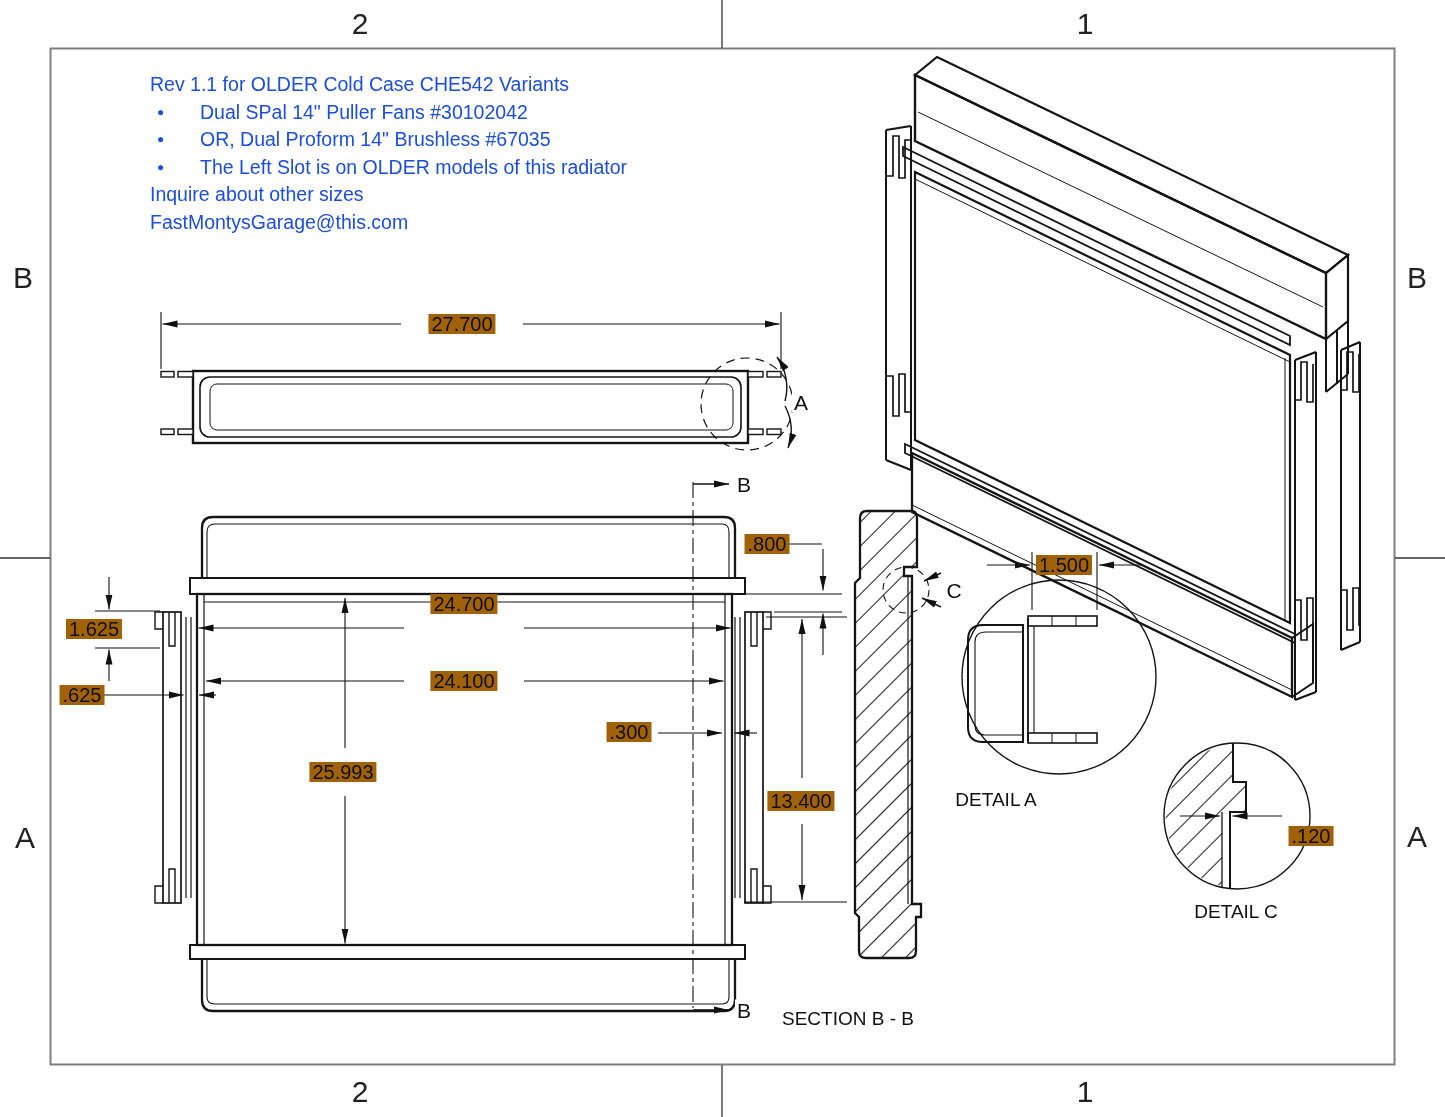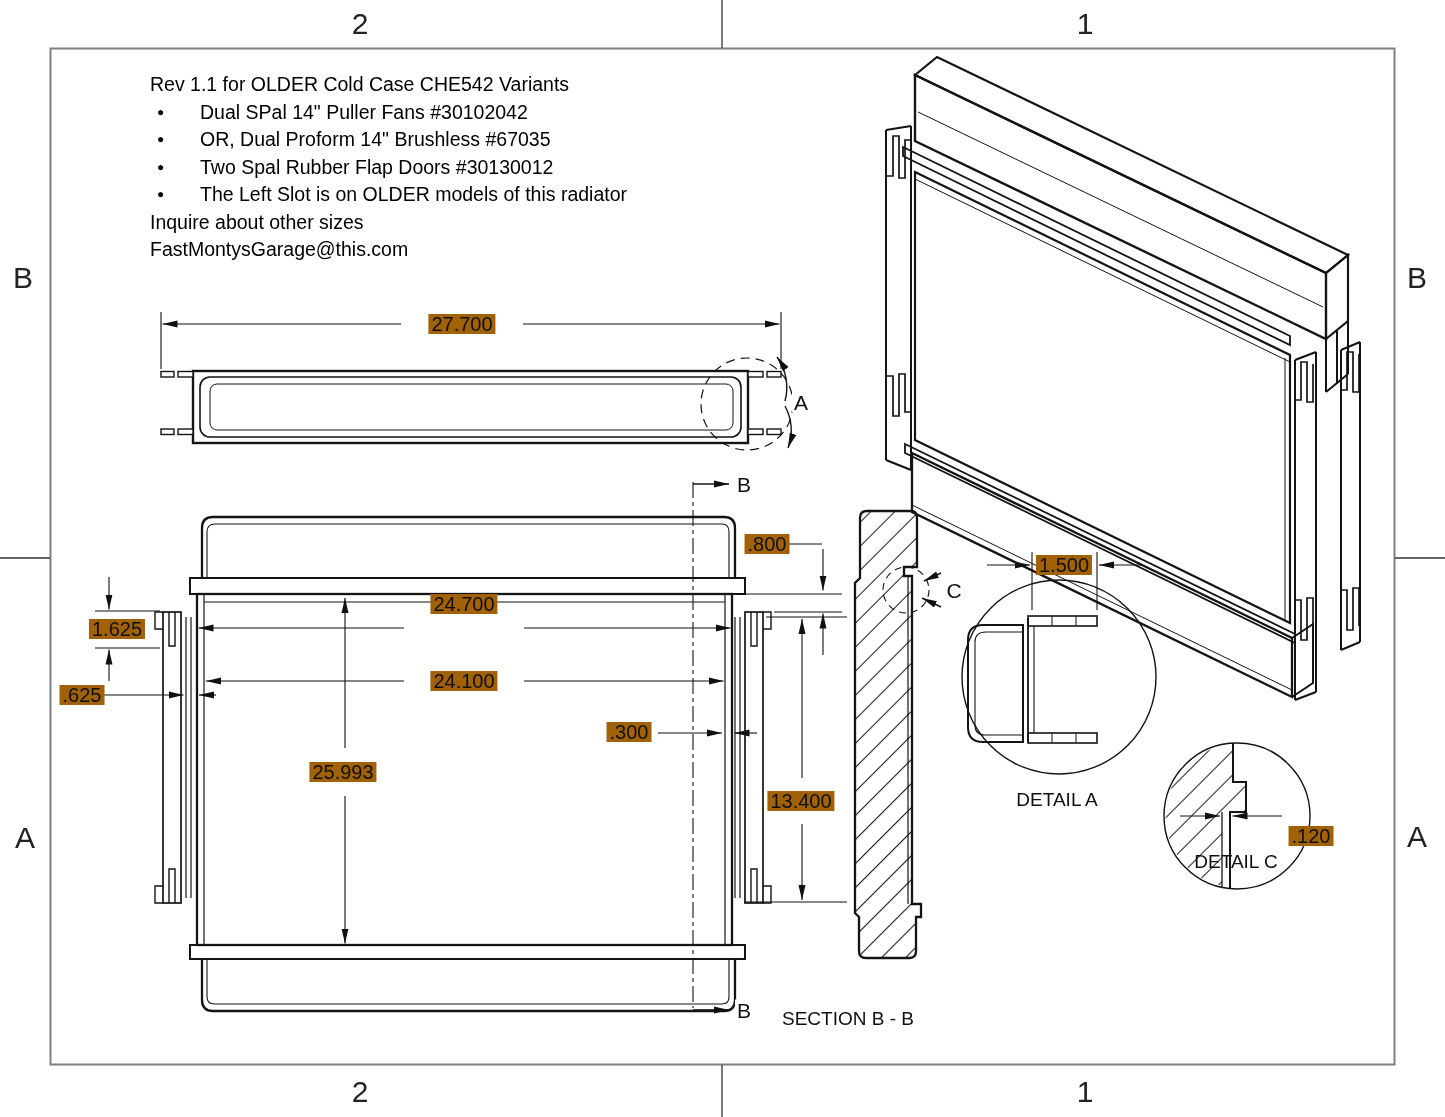--- a/index.html
+++ b/index.html
@@ -20,21 +20,21 @@
   .viewlabel{
     position:absolute;transform:translate(-50%,-50%);
     font-size:19px;color:#101010;white-space:nowrap;line-height:1;
   }
   .callout{
     position:absolute;transform:translate(-50%,-50%);
     font-size:21px;color:#101010;line-height:1;background:#fff;padding:0 2px;
   }
   .notes{
     position:absolute;left:150px;top:71px;width:640px;
-    font-size:19.5px;line-height:27.5px;color:#000000;
+    font-size:19.5px;line-height:27.5px;color:#1d4ed8;
   }
   .notes .b{position:relative;padding-left:50px;}
   .notes .b::before{
     content:"\25CF";position:absolute;left:7px;top:0;font-size:12px;
   }
 </style>
 </head>
 <body>
 
 <div class="sheet">
@@ -239,49 +239,48 @@
       <path d="M 1341,390 H 1347 V 352 H 1353 V 392 H 1359 V 354" stroke-width="1.7"></path>
       <path d="M 1341,590 H 1347 V 630 H 1353 V 588 H 1359 V 626" stroke-width="1.7"></path>
     </g>
   </g>
 </svg>
 
   <div class="notes">
     <div>Rev 1.1 for OLDER Cold Case CHE542 Variants</div>
     <div class="b">Dual SPal 14" Puller Fans #30102042</div>
     <div class="b">OR, Dual Proform 14" Brushless #67035</div>
-    <div class="b">Two Spal Rubber Flap Doors #30130012</div>
     <div class="b">The Left Slot is on OLDER models of this radiator</div>
     <div>Inquire about other sizes</div>
     <div>FastMontysGarage@this.com</div>
   </div>
 
   <div class="zone" style="left:360px;top:24px">2</div>
   <div class="zone" style="left:1085px;top:24px">1</div>
   <div class="zone" style="left:360px;top:1092px">2</div>
   <div class="zone" style="left:1085px;top:1092px">1</div>
   <div class="zone" style="left:23px;top:278px">B</div>
   <div class="zone" style="left:25px;top:838px">A</div>
   <div class="zone" style="left:1417px;top:278px">B</div>
   <div class="zone" style="left:1417px;top:837px">A</div>
 
   <div class="dim" style="left:462px;top:324px">27.700</div>
-  <div class="dim" style="left:117px;top:629px">1.625</div>
+  <div class="dim" style="left:94px;top:629px">1.625</div>
   <div class="dim" style="left:82px;top:695px">.625</div>
   <div class="dim" style="left:464px;top:604px">24.700</div>
   <div class="dim" style="left:464px;top:681px">24.100</div>
   <div class="dim" style="left:629px;top:732px">.300</div>
   <div class="dim" style="left:343px;top:772px">25.993</div>
   <div class="dim" style="left:767px;top:544px">.800</div>
   <div class="dim" style="left:801px;top:801px">13.400</div>
   <div class="dim" style="left:1064px;top:565px">1.500</div>
   <div class="dim" style="left:1311px;top:836px">.120</div>
 
   <div class="callout" style="left:801px;top:402px">A</div>
   <div class="callout" style="left:744px;top:484px">B</div>
   <div class="callout" style="left:744px;top:1010px">B</div>
   <div class="callout" style="left:954px;top:590px">C</div>
 
   <div class="viewlabel" style="left:848px;top:1018px">SECTION B - B</div>
-  <div class="viewlabel" style="left:1057px;top:799px">DETAIL A</div>
-  <div class="viewlabel" style="left:1236px;top:861px">DETAIL C</div>
+  <div class="viewlabel" style="left:996px;top:799px">DETAIL A</div>
+  <div class="viewlabel" style="left:1236px;top:911px">DETAIL C</div>
 
 </div>
 
 </body></html>

